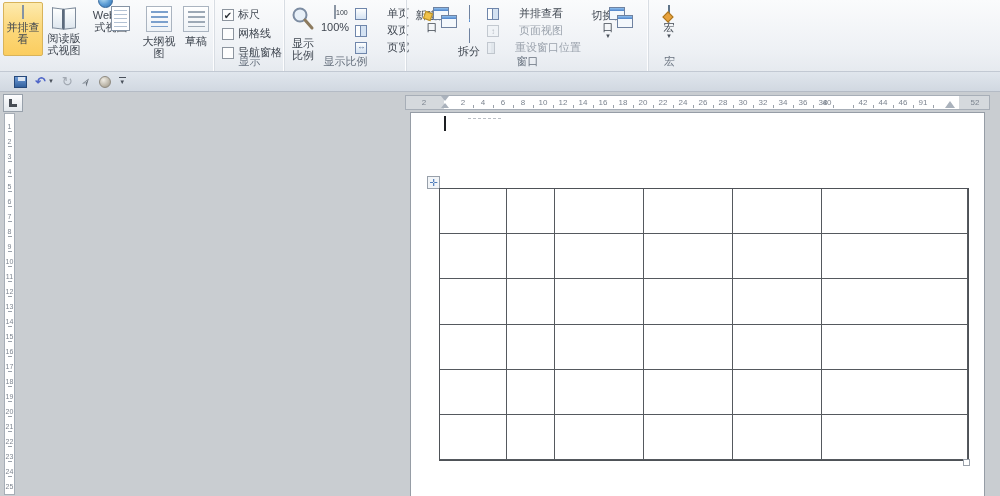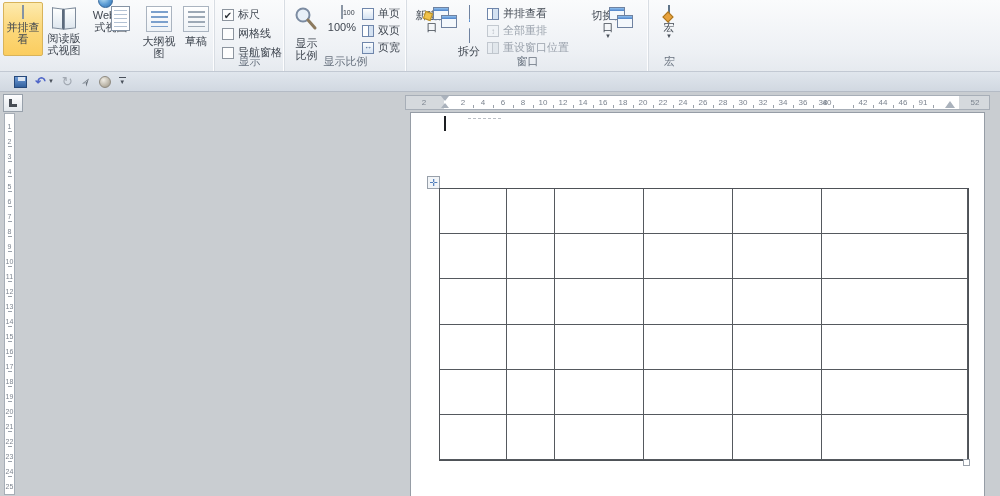--- a/index.html
+++ b/index.html
@@ -75,21 +75,21 @@
     background:#e8a23c; border:1px solid #a8741f; transform:rotate(45deg); }
 
   
   .chkcol { display:flex; flex-direction:column; gap:4px; padding:5px 4px 0 4px; }
   .chkrow { display:flex; align-items:center; gap:4px; font-size:11px; color:#3f4650; white-space:nowrap; }
   .cb { width:12px; height:12px; border:1px solid #8c949e; background:#fdfdfd;
     font-size:10px; line-height:11px; text-align:center; color:#2e3338; }
 
   
   .smallcol { display:flex; flex-direction:column; gap:2px; padding-top:4px; }
-  .smallbtn { display:flex; align-items:center; gap:4px; font-size:11px; color:#3f4650;
+  .smallbtn { display:flex; align-items:center; gap:20px; font-size:11px; color:#3f4650;
     height:15px; padding:0 3px; white-space:nowrap; }
   .smallbtn.disabled { color:#9aa2ac; }
   .smallbtn.disabled .ic-s, .smallbtn.disabled .ic-sync, .smallbtn.disabled .ic-reset { opacity:.45; }
   .ic-sync { width:12px; height:12px; border:1px solid #8a94a0; background:#eef2f6;
     font-size:8px; line-height:11px; text-align:center; color:#77808c; }
   .ic-reset { width:12px; height:12px; border:1px solid #8a94a0;
     background:linear-gradient(90deg,#e4eaf0 0 45%,#8a94a0 45% 55%,#d2dae2 55% 100%); }
 
   
   .qat { height:20px; background:linear-gradient(#e0e6ed,#d1d8e1);
@@ -258,21 +258,21 @@
       <span class="ic"><span class="ic-split"><i></i><s></s></span></span>
       <span>拆分</span>
     </div>
     <div class="smallcol" style="width:100px">
       <div class="smallbtn">
         <span class="ic-s two"></span>
         <span>并排查看</span>
       </div>
       <div class="smallbtn disabled">
         <span class="ic-sync">↕</span>
-        <span>全部重排</span>
+        <span>页面视图</span>
       </div>
       <div class="smallbtn disabled">
         <span class="ic-reset"></span>
         <span>重设窗口位置</span>
       </div>
     </div>
     <div class="bigbtn" style="width:48px">
       <span class="ic">
         <span class="ic-win"><span class="w back">
               <i></i>

